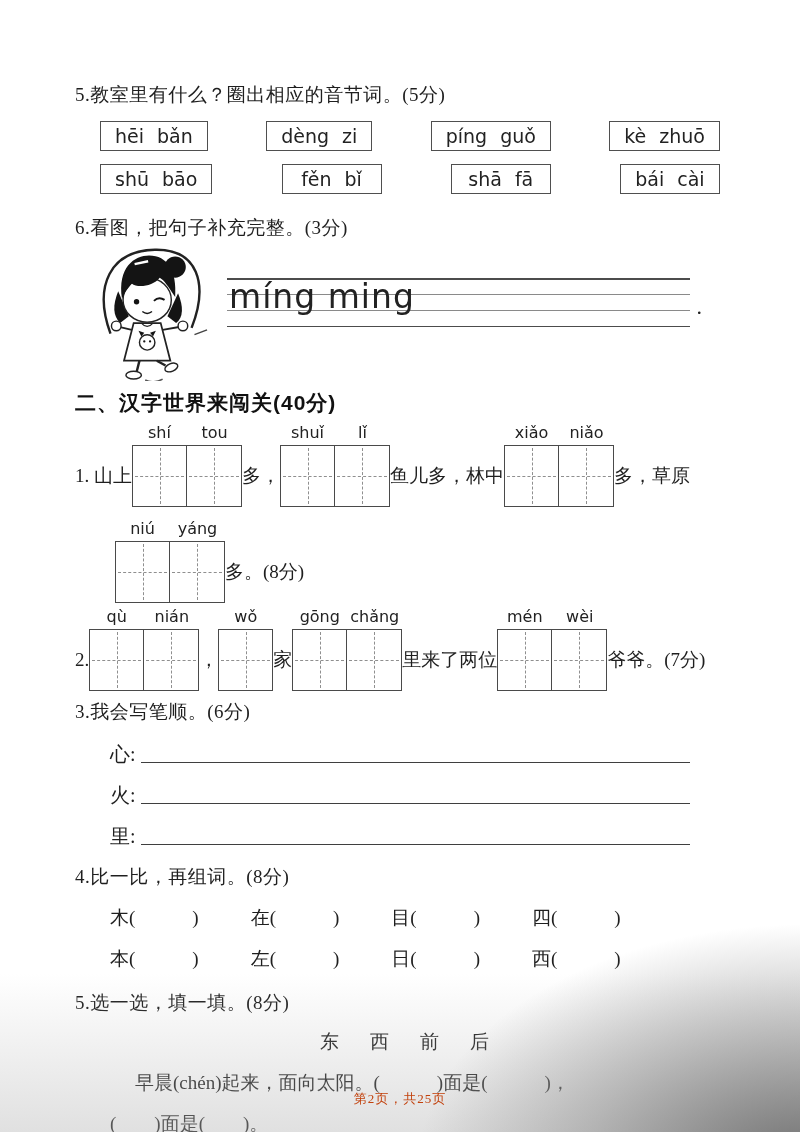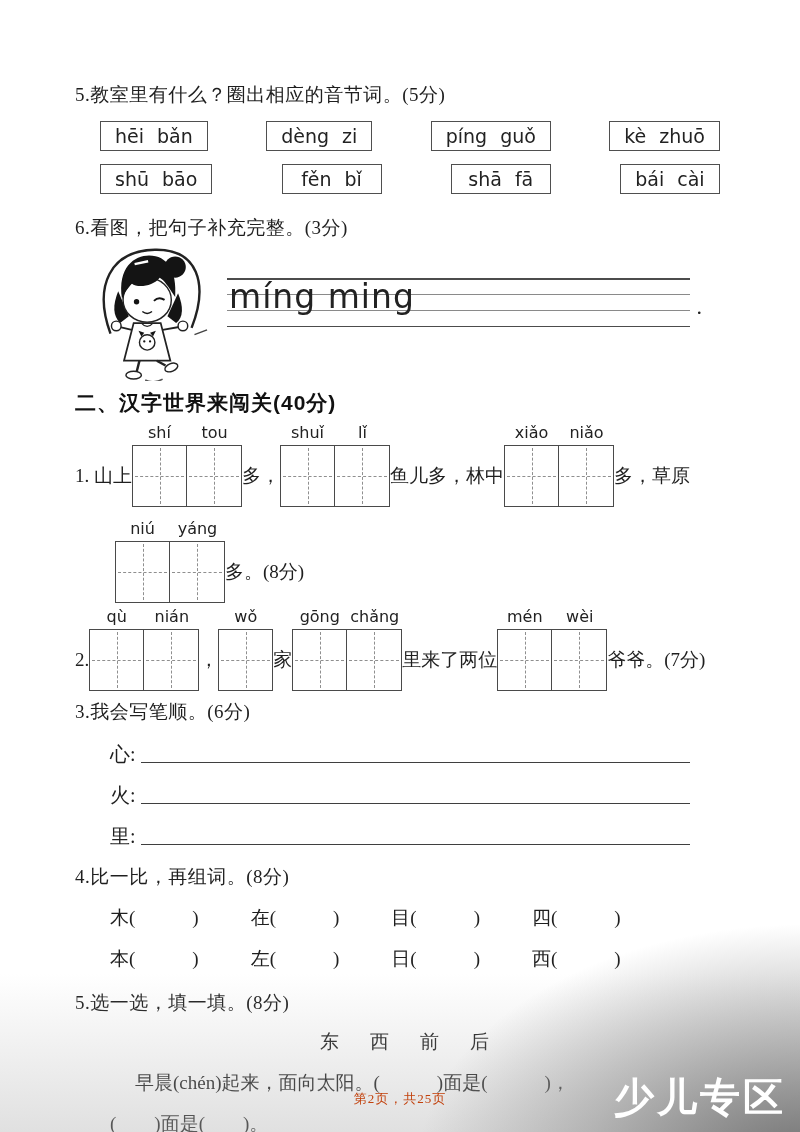--- a/index.html
+++ b/index.html
@@ -316,16 +316,15 @@
   <div class="q-title mt-q5b">5.选一选，填一填。(8分)</div>
   <div class="options">东　西　前　后</div>
   <div class="fill-line l1">早晨(chén)起来，面向太阳。(　　　)面是(　　　)，</div>
   <div class="fill-line l2">(　　)面是(　　)。</div>
 
 </div>
 
 <div class="shade"></div>
 
 <div class="watermark">
-  <div class="wm-brand">少儿专区</div>
 </div>
 
 <div class="footer">第2页，共25页</div>
 
 </body></html>

